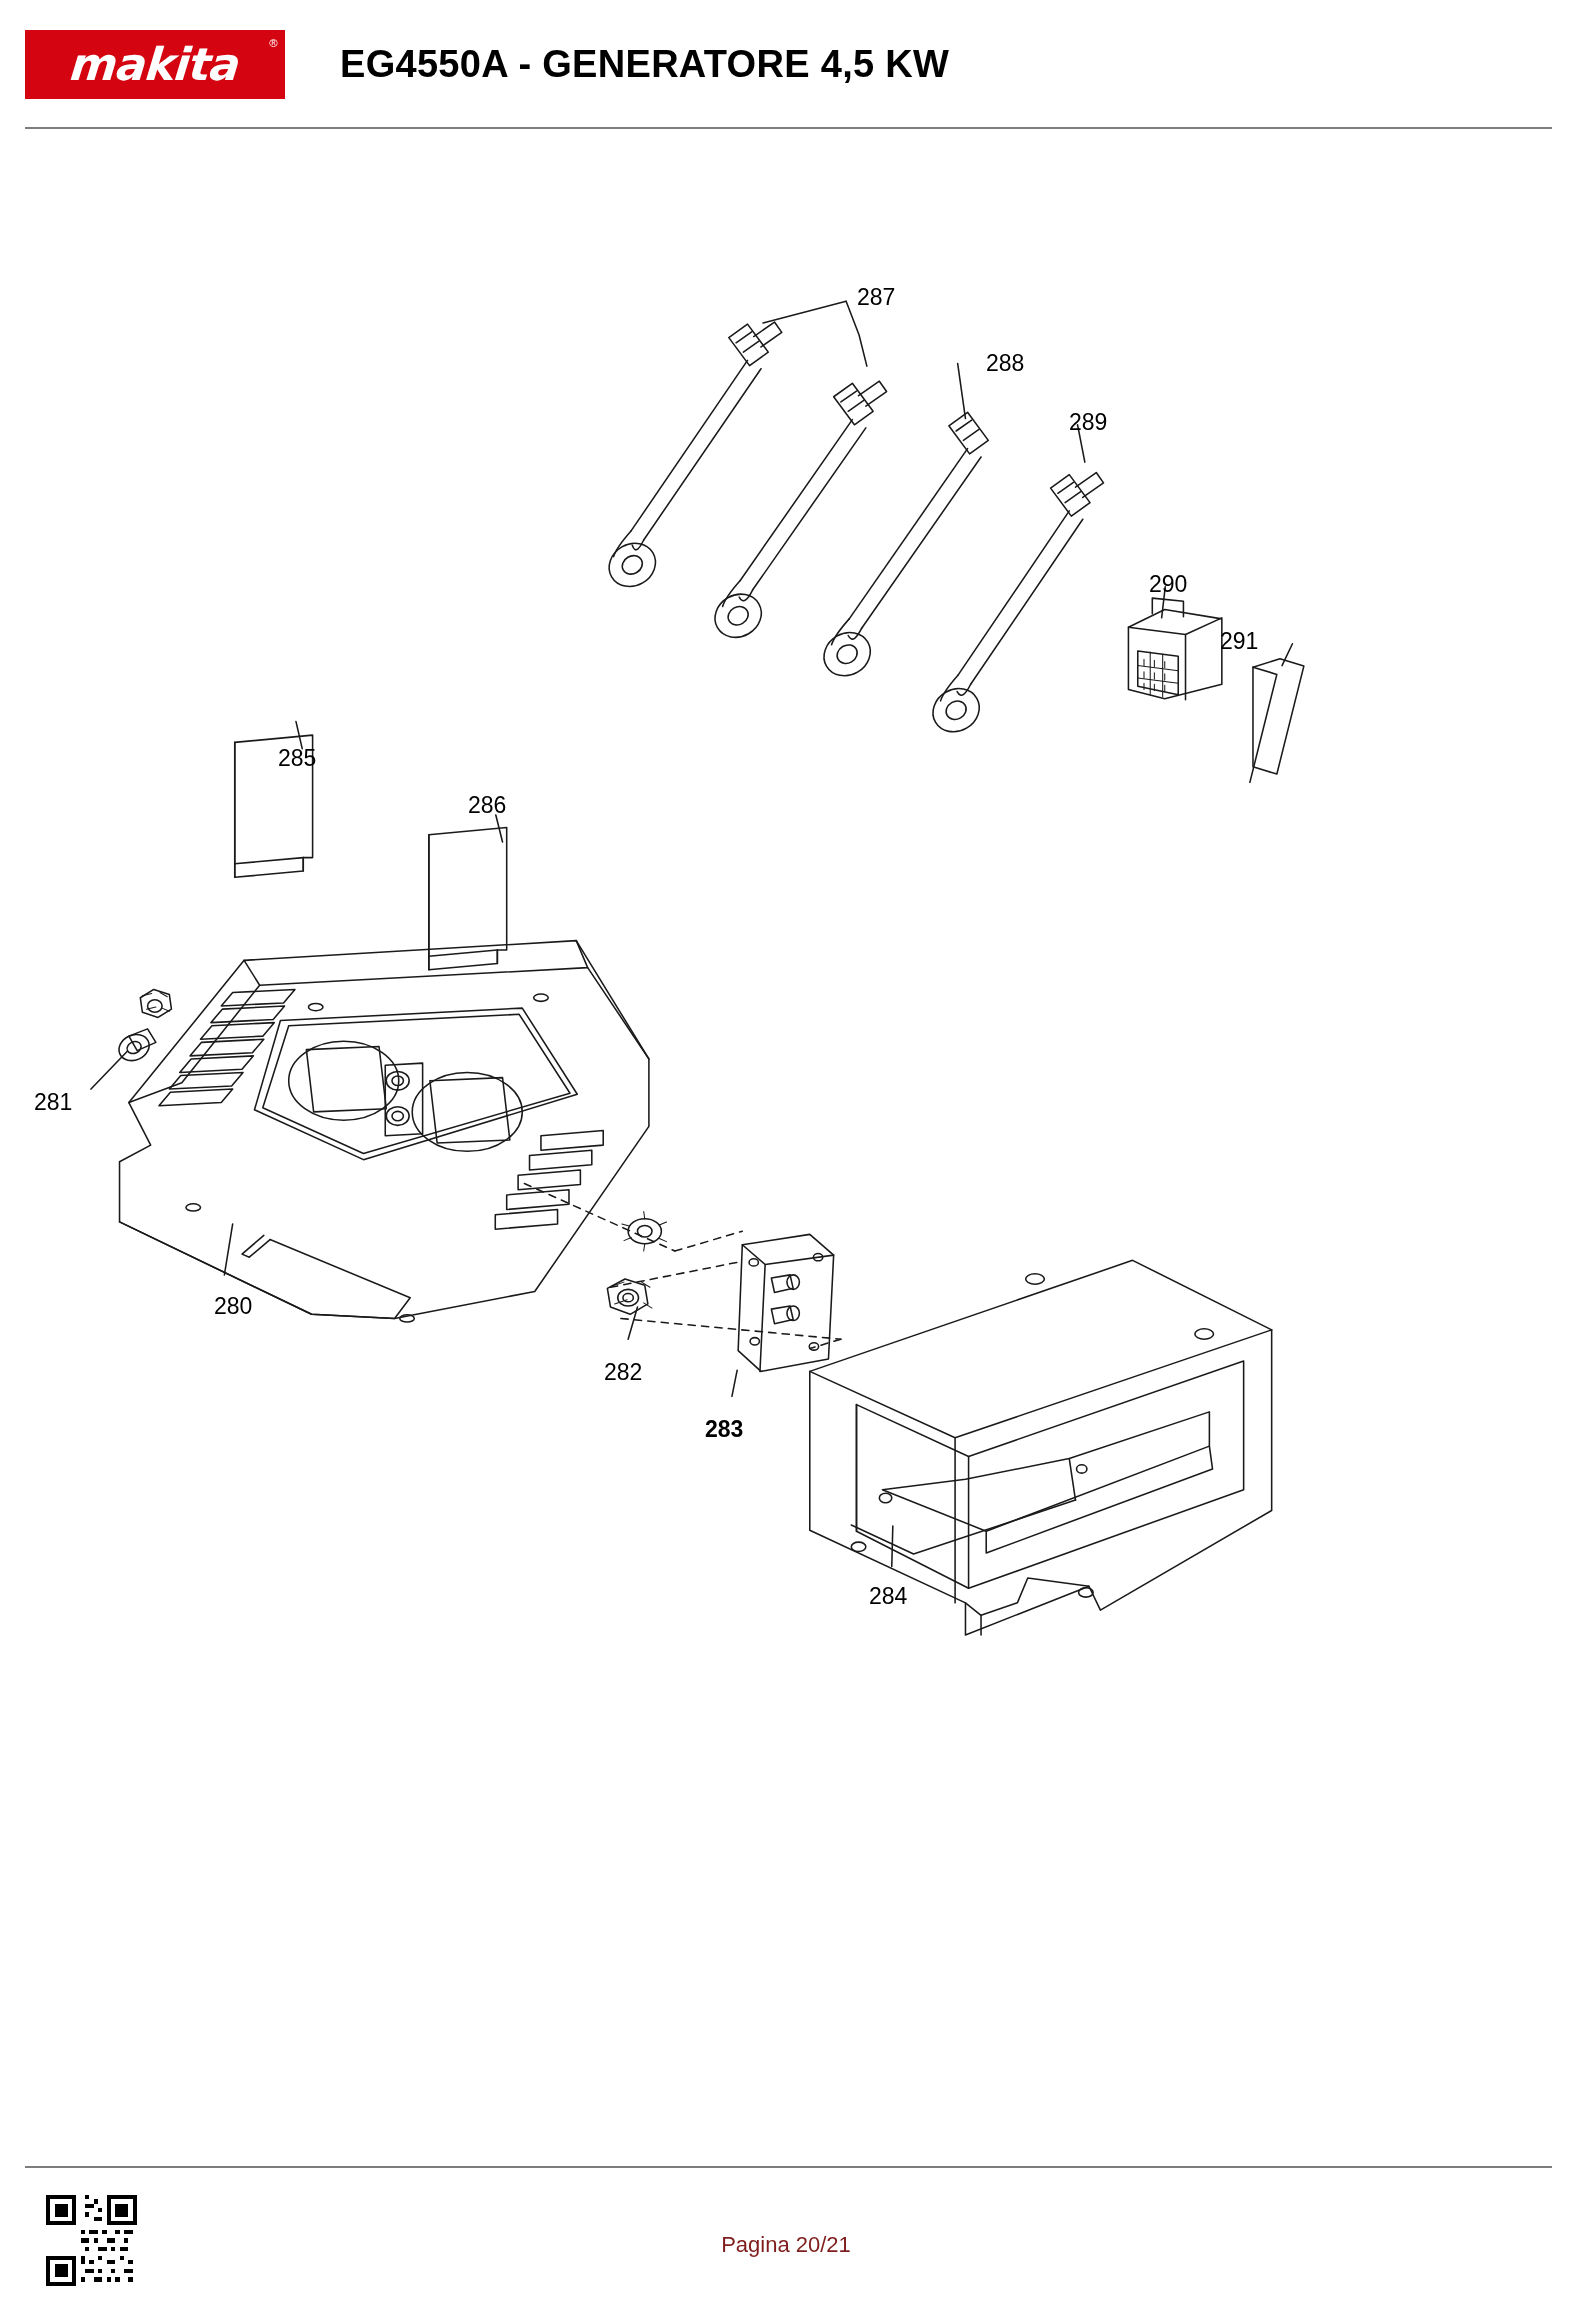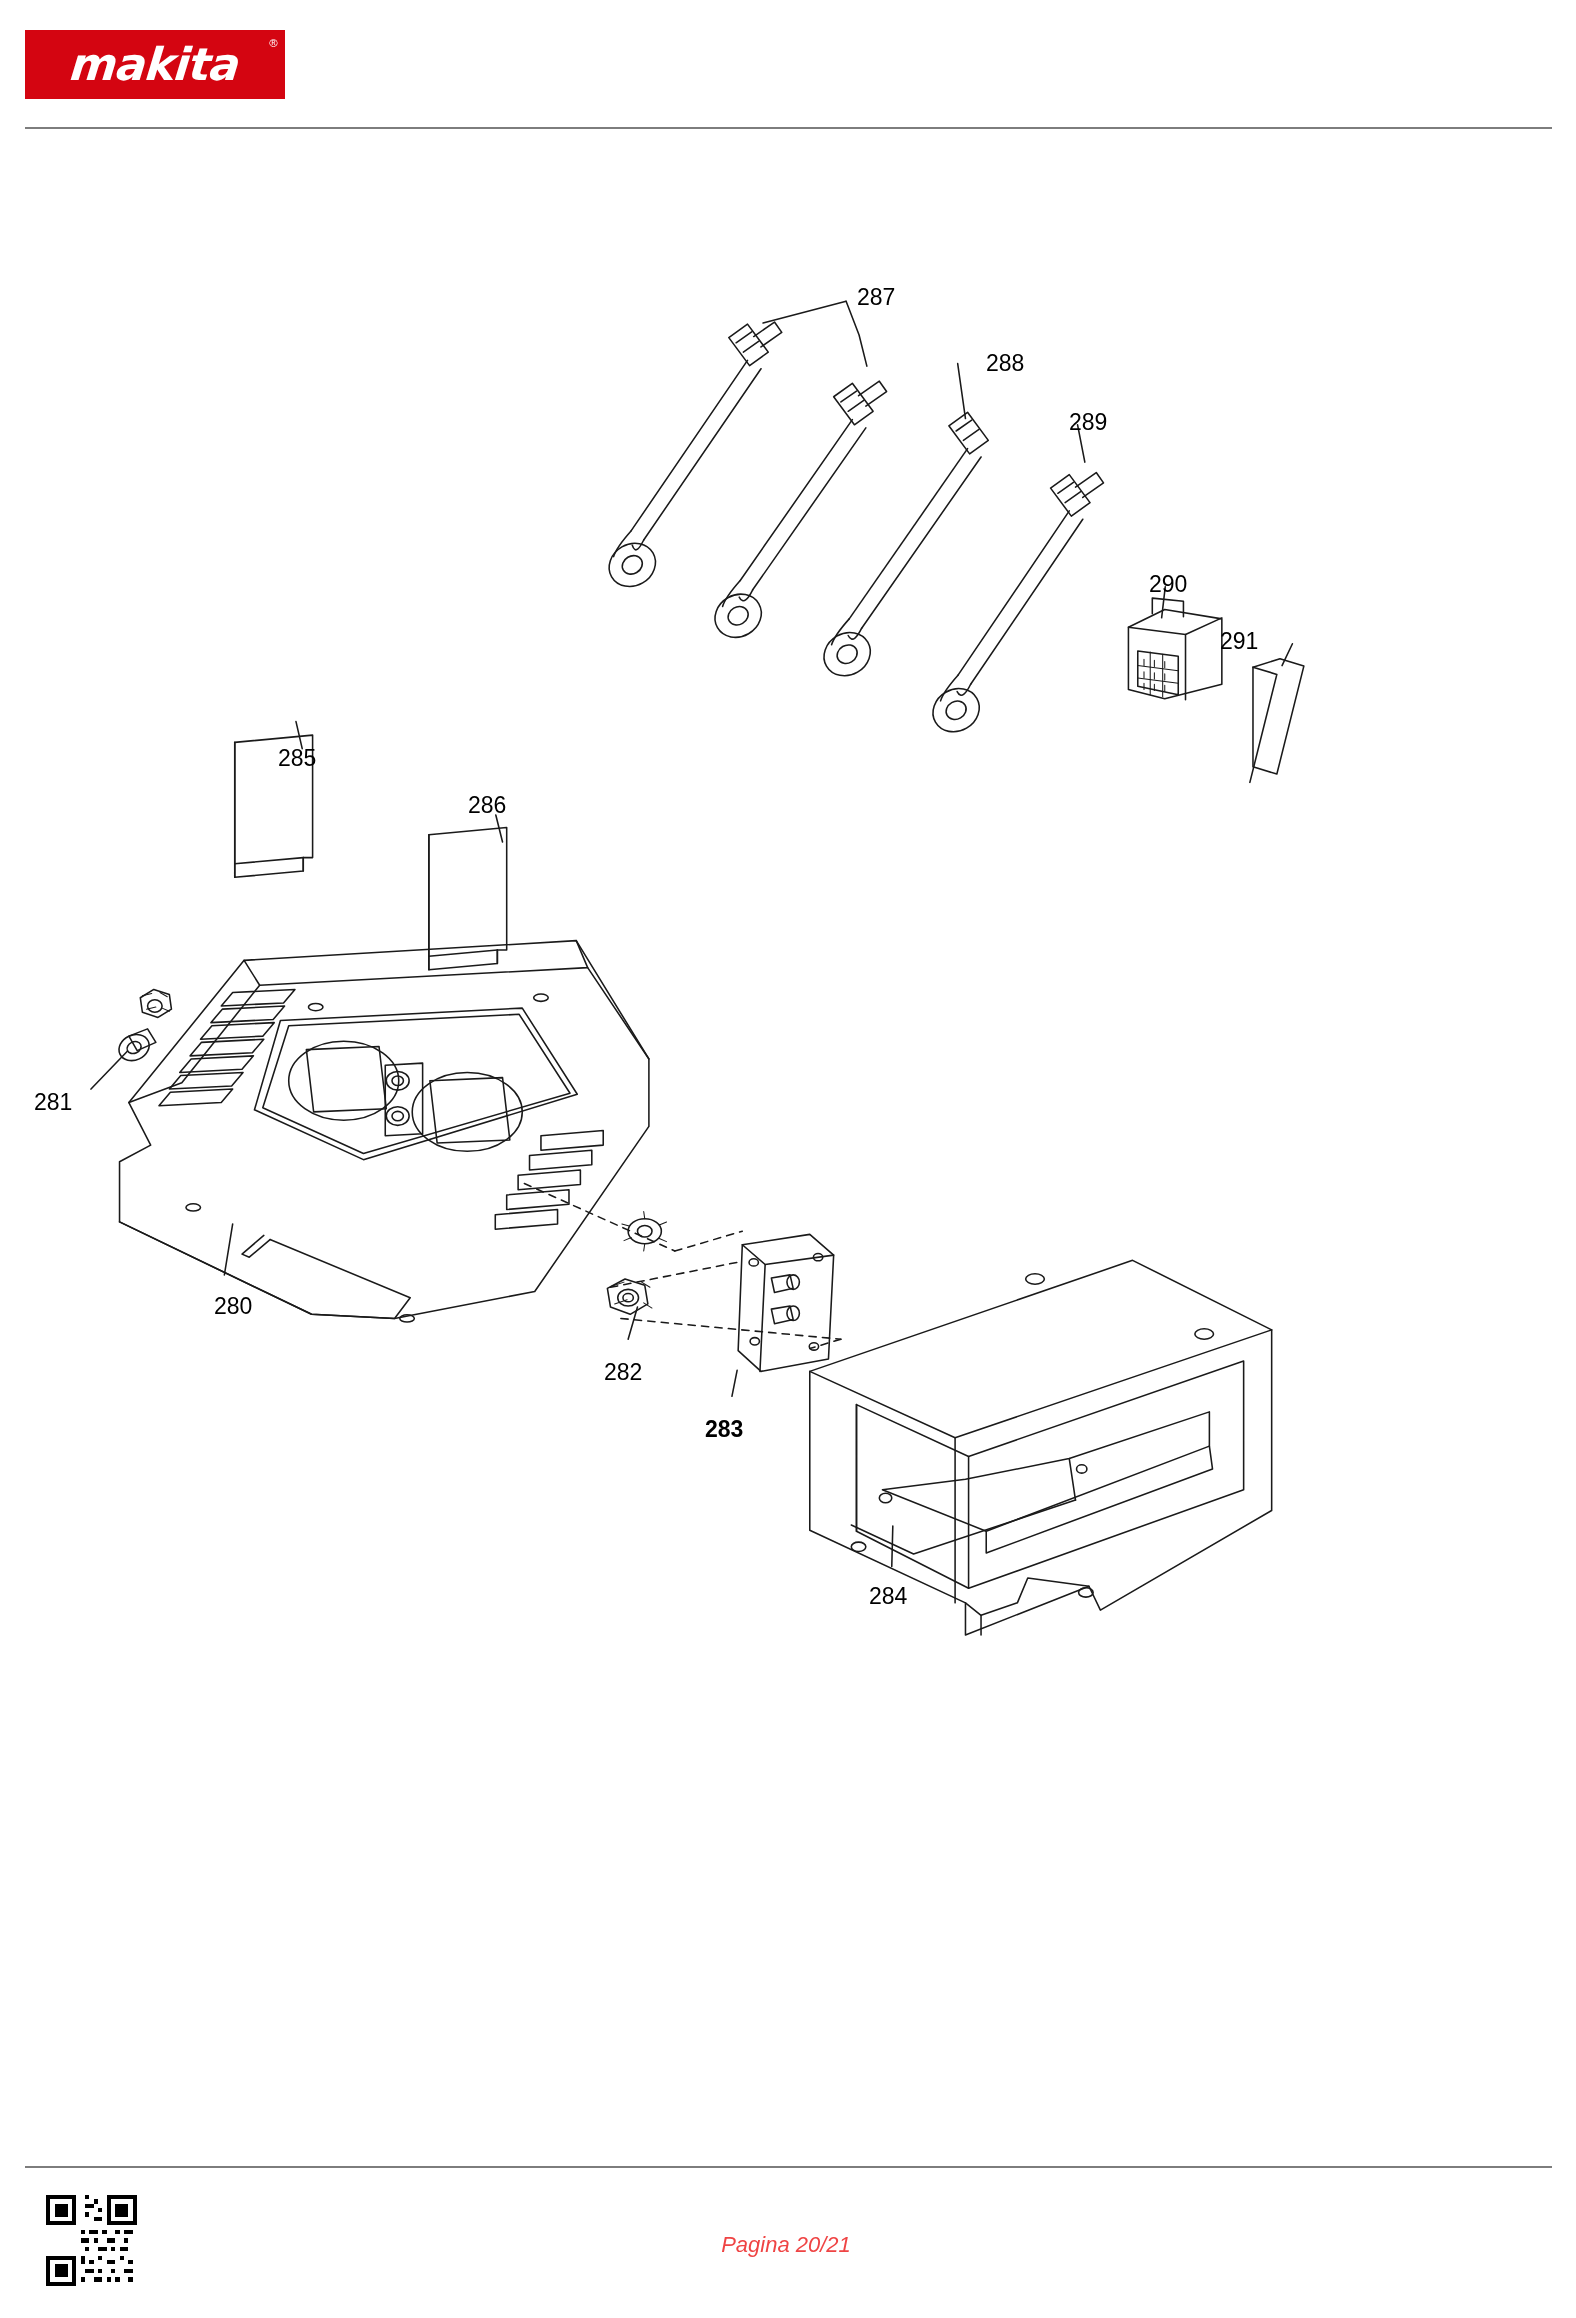--- a/index.html
+++ b/index.html
@@ -88,22 +88,21 @@
     height: 91px;
   }
   .qr svg { display: block; }
   .page-number {
     position: absolute;
     left: 0;
     top: 2232px;
     width: 1572px;
     text-align: center;
     font-size: 22px;
-    font-style: italic;
-    color: #ef4444;
+    color: #7f1d1d;
   }
 
   
   .diagram {
     position: absolute;
     left: 0;
     top: 130px;
     width: 1577px;
     height: 2024px;
   }
@@ -117,20 +116,21 @@
   }
 </style>
 </head>
 <body>
 
 <div class="header">
   <div class="logo">
     <span class="logo-text">makita</span>
     <span class="logo-reg">®</span>
   </div>
+  <div class="page-title">EG4550A - GENERATORE 4,5 KW</div>
   <div class="header-rule"></div>
 </div>
 
 <div class="diagram">
 <svg width="1577" height="2024" viewBox="0 0 3038 3900" xmlns="http://www.w3.org/2000/svg" fill="none" stroke="#1a1a1a" stroke-width="3" stroke-linejoin="round" stroke-linecap="round">
 
   <path d="M1630 330 L1470 372" stroke-width="3"></path>
   <path d="M1630 330 L1655 395 L1670 455" stroke-width="3"></path>
 
   <g>

